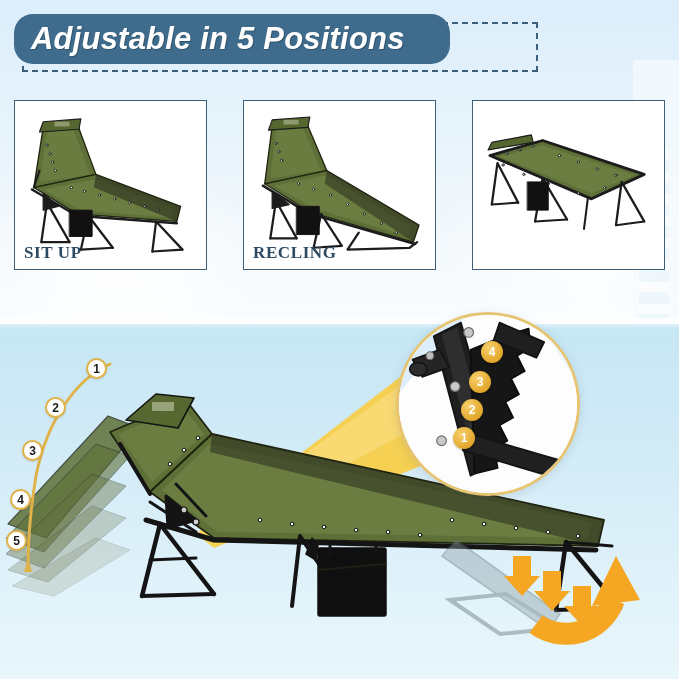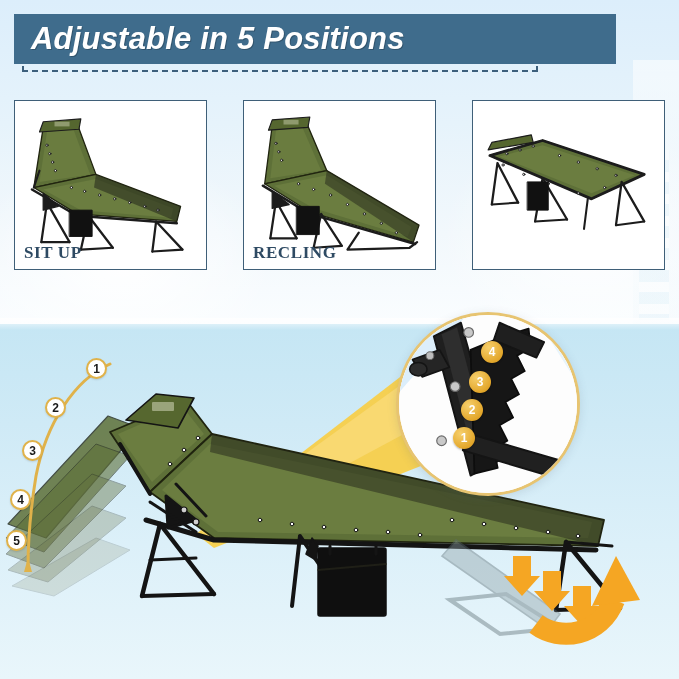--- a/index.html
+++ b/index.html
@@ -43,23 +43,23 @@
     opacity:.75;
   }
 
   
   .banner-wrap { position:absolute; left:14px; top:14px; }
   .banner-dash {
     position:absolute; left:8px; top:8px; width:516px; height:50px;
     border:2px dashed #3c5f7c;
   }
   .banner-box {
-    position:relative; width:602px; height:50px;
+    position:relative; width:436px; height:50px;
     background:#3f6c8c;
-    display:flex; align-items:center;
+    display:flex; align-items:center;border-radius:19px;
   }
   .banner-text {
     font-size:31px; font-weight:bold; font-style:italic; color:#ffffff;
     letter-spacing:.2px; padding-left:17px; white-space:nowrap;
     text-shadow:1px 1px 0 rgba(0,0,0,.22);
   }
 
   
   .panels { position:absolute; left:14px; top:100px; width:651px; height:170px; display:flex; gap:36px; }
   .panel {

